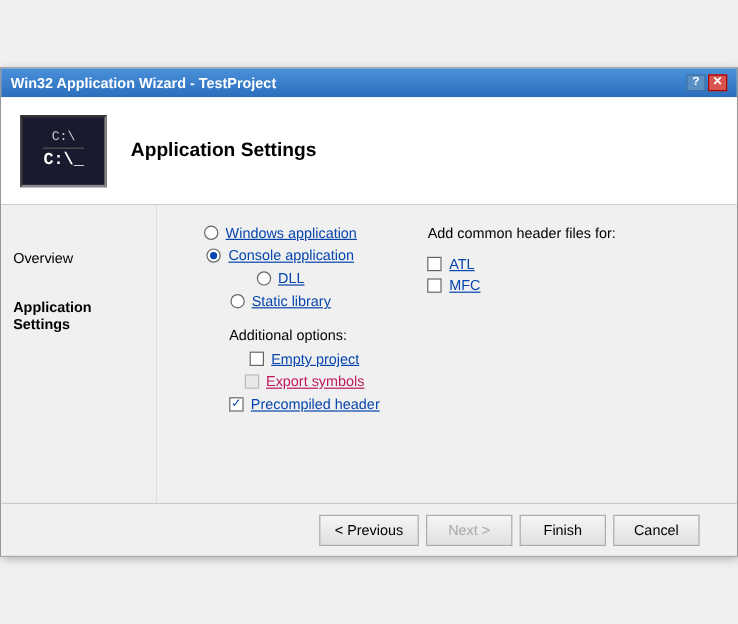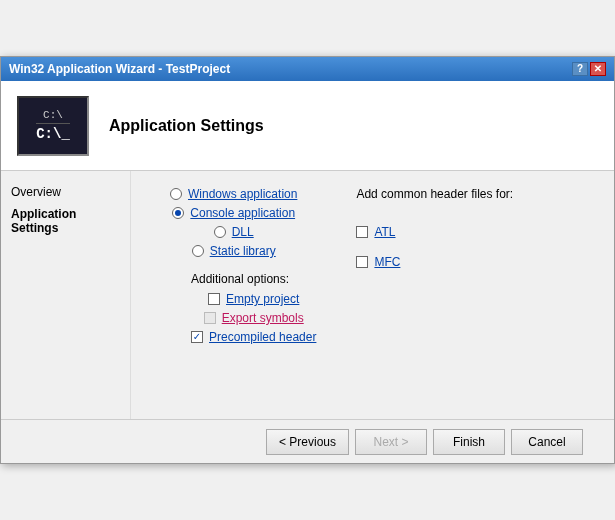--- a/index.html
+++ b/index.html
@@ -93,20 +93,21 @@
       padding: 12px 10px;
       background: #f0f0f0;
       border-right: 1px solid #ddd;
     }
     .sidebar-item {
       color: #000;
       font-size: 12px;
       margin-bottom: 4px;
       cursor: default;
       padding: 2px 0;
+      margin-top: 23px;
     }
     .sidebar-item.active {
       font-weight: bold;
     }
     .form-area {
       flex: 1;
       padding: 16px 20px;
       background: #f0f0f0;
     }
     .section-label {
@@ -185,22 +186,22 @@
       background: #e8e8e8;
       border-color: #bbb;
     }
     .additional-options {
       margin-top: 14px;
       margin-left: 40px;
     }
     .atl-mfc {
       display: flex;
       flex-direction: column;
-      gap: 16px;
-      margin-top: 18px;
+      gap: 4px;
+      margin-top: 6px;
     }
     .footer {
       height: 44px;
       background: #f0f0f0;
       border-top: 1px solid #ccc;
       display: flex;
       align-items: center;
       justify-content: flex-end;
       padding: 0 31px;
       gap: 6px;

